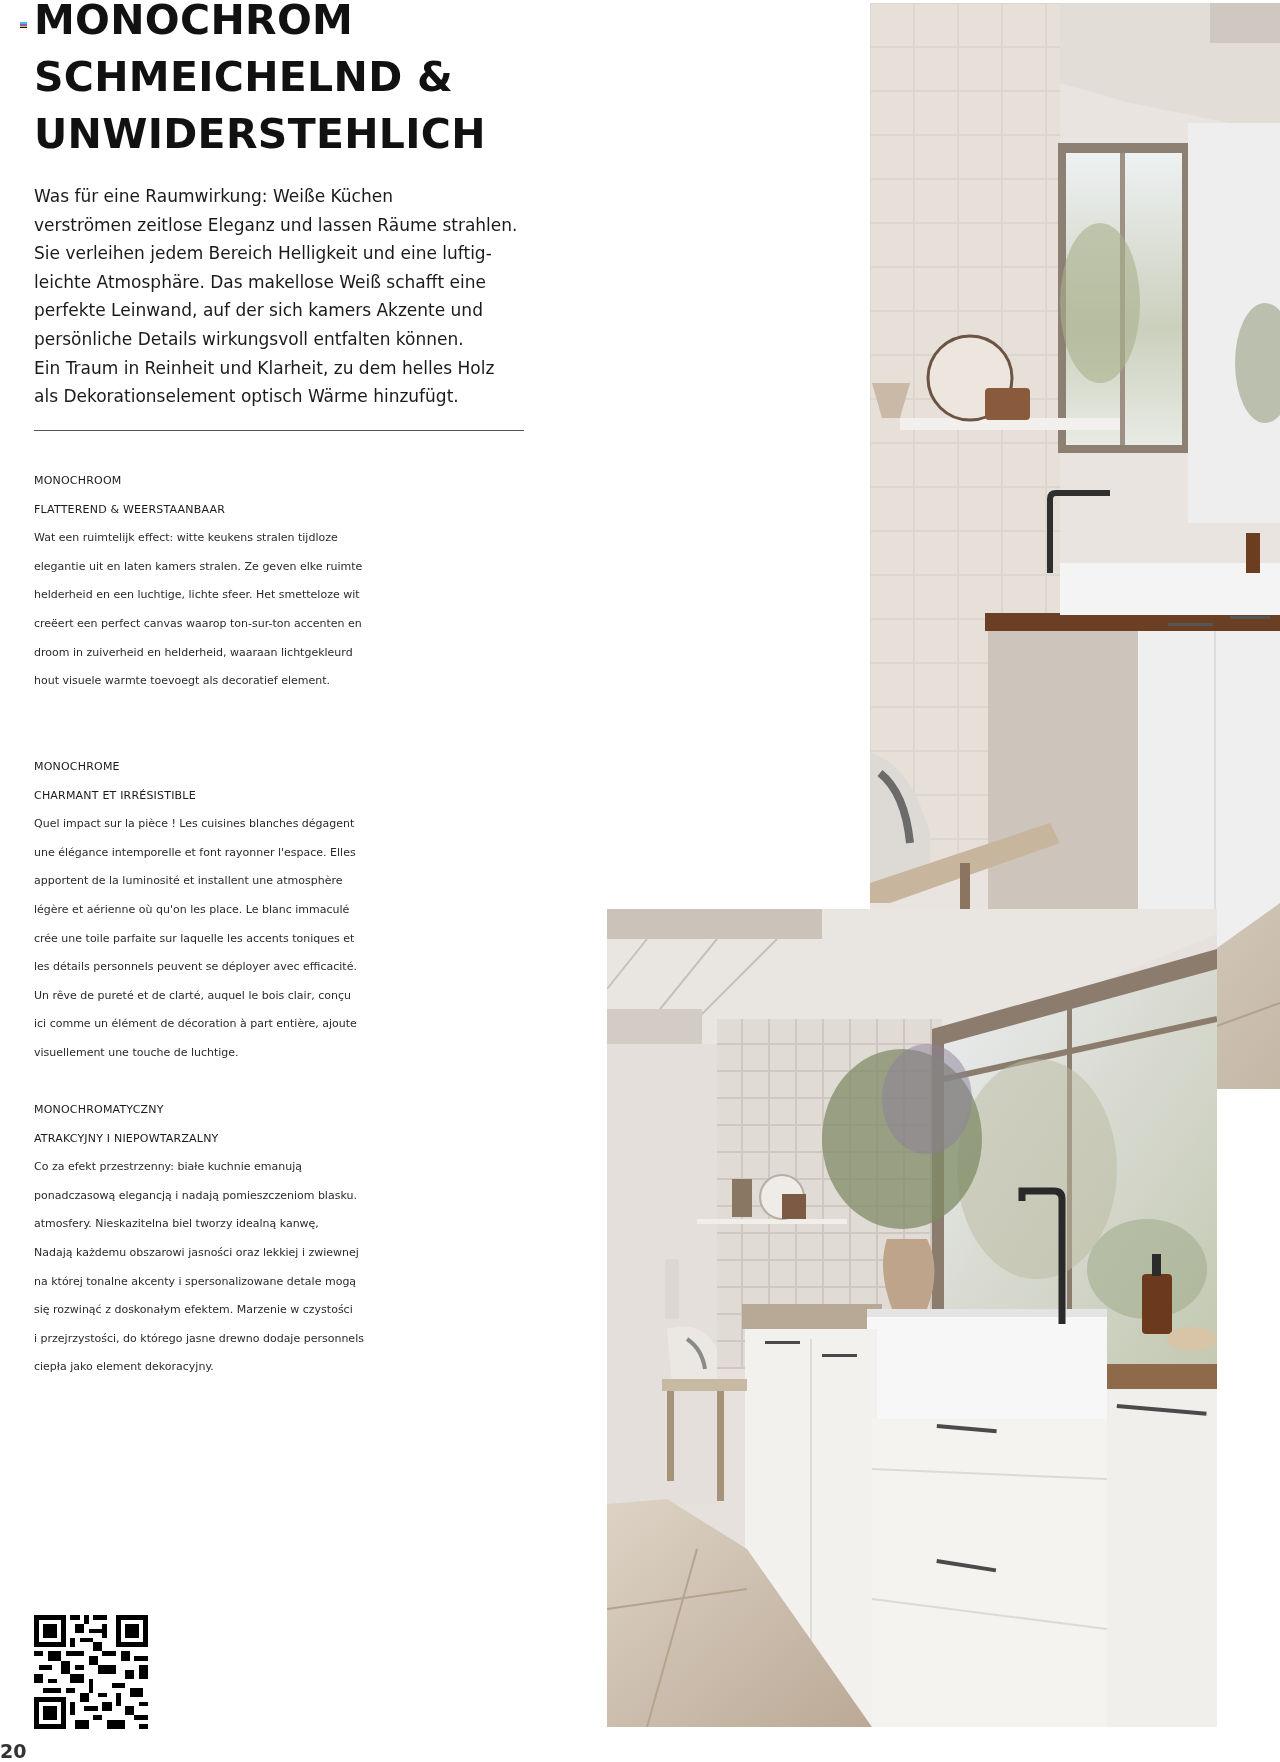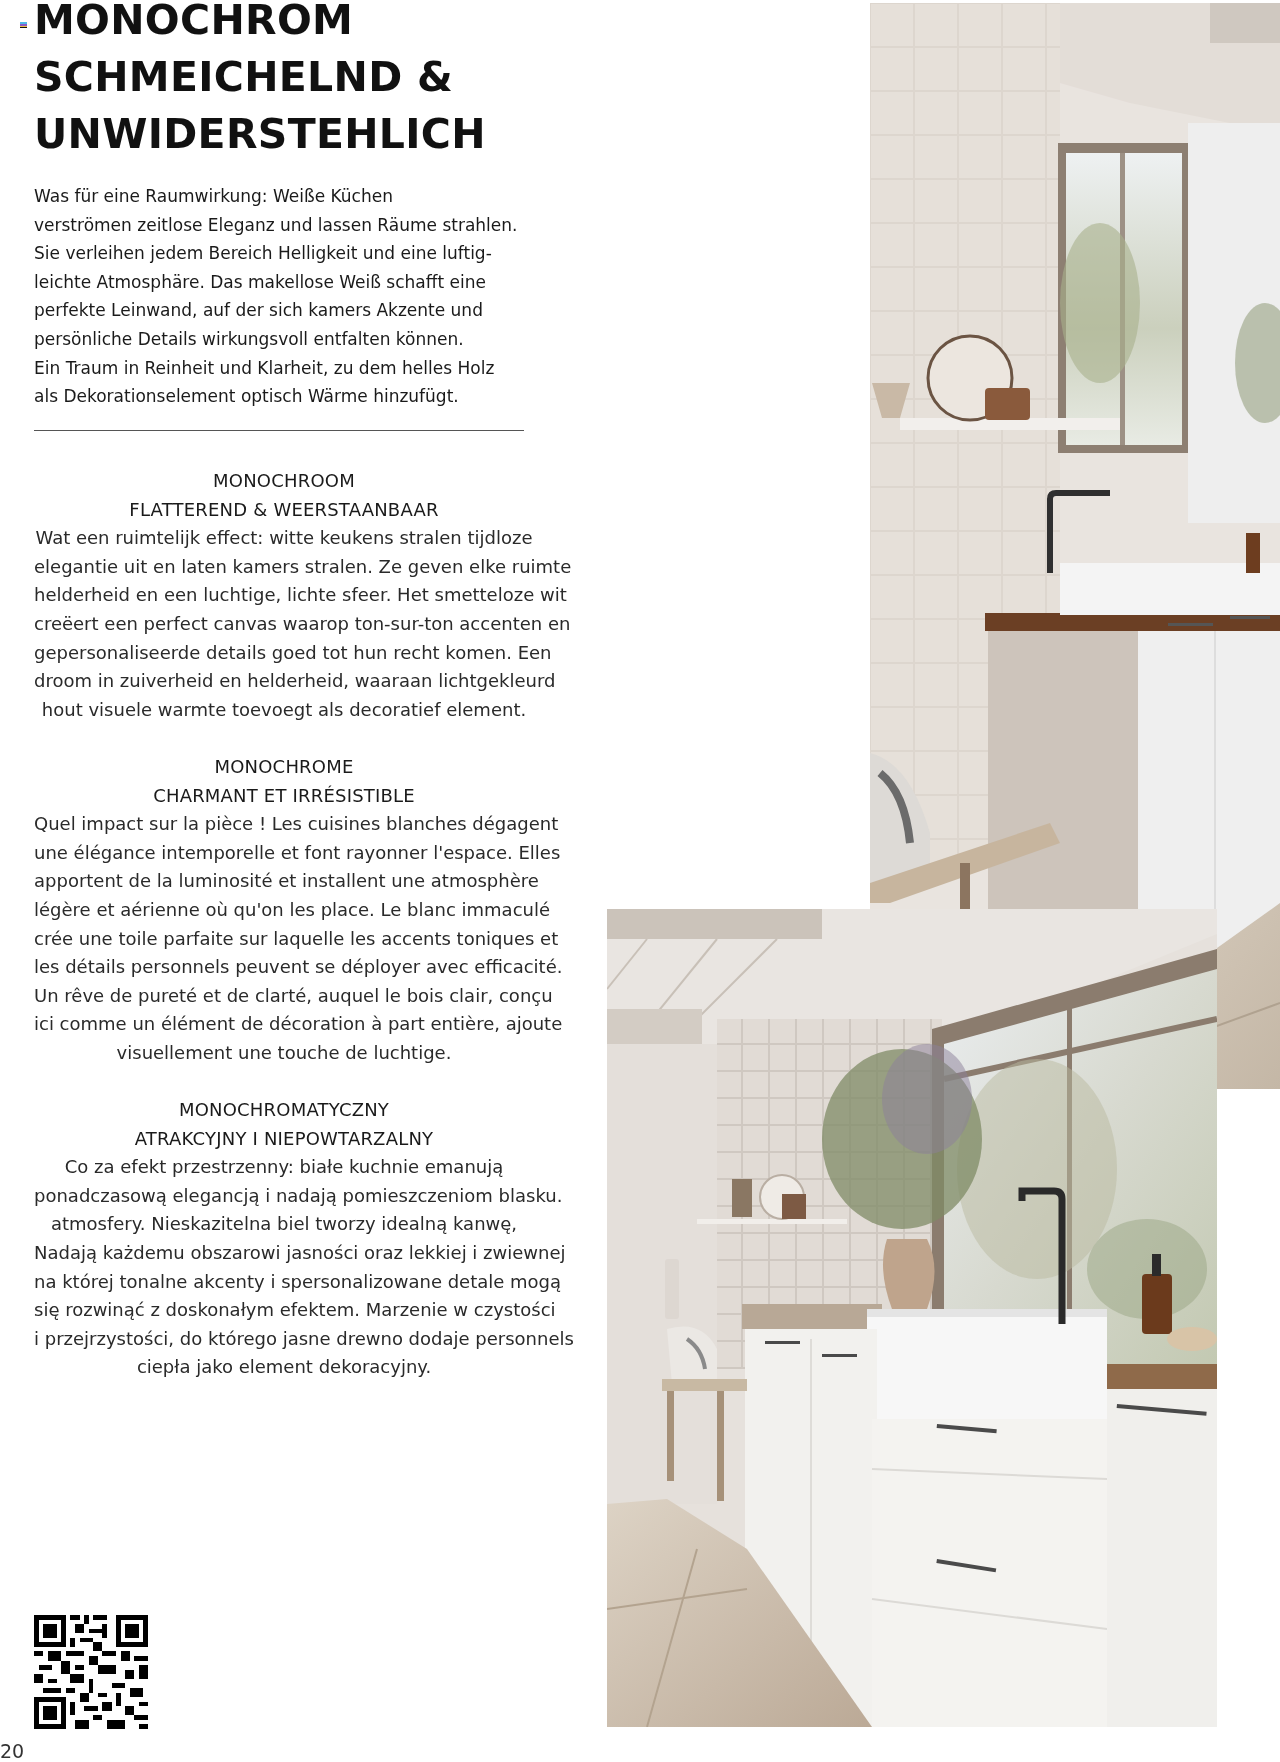--- a/index.html
+++ b/index.html
@@ -15,27 +15,27 @@
       font-family: "DejaVu Sans", sans-serif; font-weight: bold;
       font-size: 41px; line-height: 57px; letter-spacing: 0.3px; color: #111;
     }
     .title span { display: block; }
     .intro {
       position: absolute; left: 34px; top: 182px; width: 500px; margin: 0;
       font-size: 17px; line-height: 28.6px; color: #1a1a1a; font-weight: 400;
     }
     .intro span { display: block; white-space: nowrap; }
     .divider { position: absolute; left: 34px; top: 430px; width: 490px; height: 1px; background: #555; }
-    .section { position: absolute; left: 34px; width: 500px; font-size: 18px; line-height: 28.6px; color: #2a2a2a; text-align: center; }
+    .section { position: absolute; left: 34px; width: 500px; font-size: 11px; line-height: 28.6px; color: #2a2a2a; }
     .section .h { display: block; color: #1a1a1a; font-weight: 500; white-space: nowrap; letter-spacing: 0.2px; }
     .section .l { display: block; white-space: nowrap; }
     .photo { position: absolute; overflow: hidden; }
     .photo svg { display: block; width: 100%; height: 100%; }
     .qr { position: absolute; left: 34px; top: 1615px; width: 114px; height: 114px; }
-    .page-number { position: absolute; left: 0; top: 1740px; font-size: 19px; color: #333; font-weight: 400; }
+    .page-number { position: absolute; left: 0; top: 1740px; font-size: 19px; color: #333; font-weight: 700; }
   </style>
 </head>
 <body>
 
 <div class="marker">
   <span style="background:#4fb8e8"></span>
   <span style="background:#8a5cc8"></span>
   <span style="background:#f0c040;height:1px"></span>
   <span style="background:#111;height:1px"></span>
 </div>
@@ -59,21 +59,20 @@
 
 <div class="divider"></div>
 
 <div class="section" style="top:467px">
   <span class="h">MONOCHROOM</span>
   <span class="h">FLATTEREND &amp; WEERSTAANBAAR</span>
   <span class="l">Wat een ruimtelijk effect: witte keukens stralen tijdloze</span>
   <span class="l">elegantie uit en laten kamers stralen. Ze geven elke ruimte</span>
   <span class="l">helderheid en een luchtige, lichte sfeer. Het smetteloze wit</span>
   <span class="l">creëert een perfect canvas waarop ton-sur-ton accenten en</span>
-  <span class="l">gepersonaliseerde details goed tot hun recht komen. Een</span>
   <span class="l">droom in zuiverheid en helderheid, waaraan lichtgekleurd</span>
   <span class="l">hout visuele warmte toevoegt als decoratief element.</span>
 </div>
 
 <div class="section" style="top:753px">
   <span class="h">MONOCHROME</span>
   <span class="h">CHARMANT ET IRRÉSISTIBLE</span>
   <span class="l">Quel impact sur la pièce ! Les cuisines blanches dégagent</span>
   <span class="l">une élégance intemporelle et font rayonner l'espace. Elles</span>
   <span class="l">apportent de la luminosité et installent une atmosphère</span>

